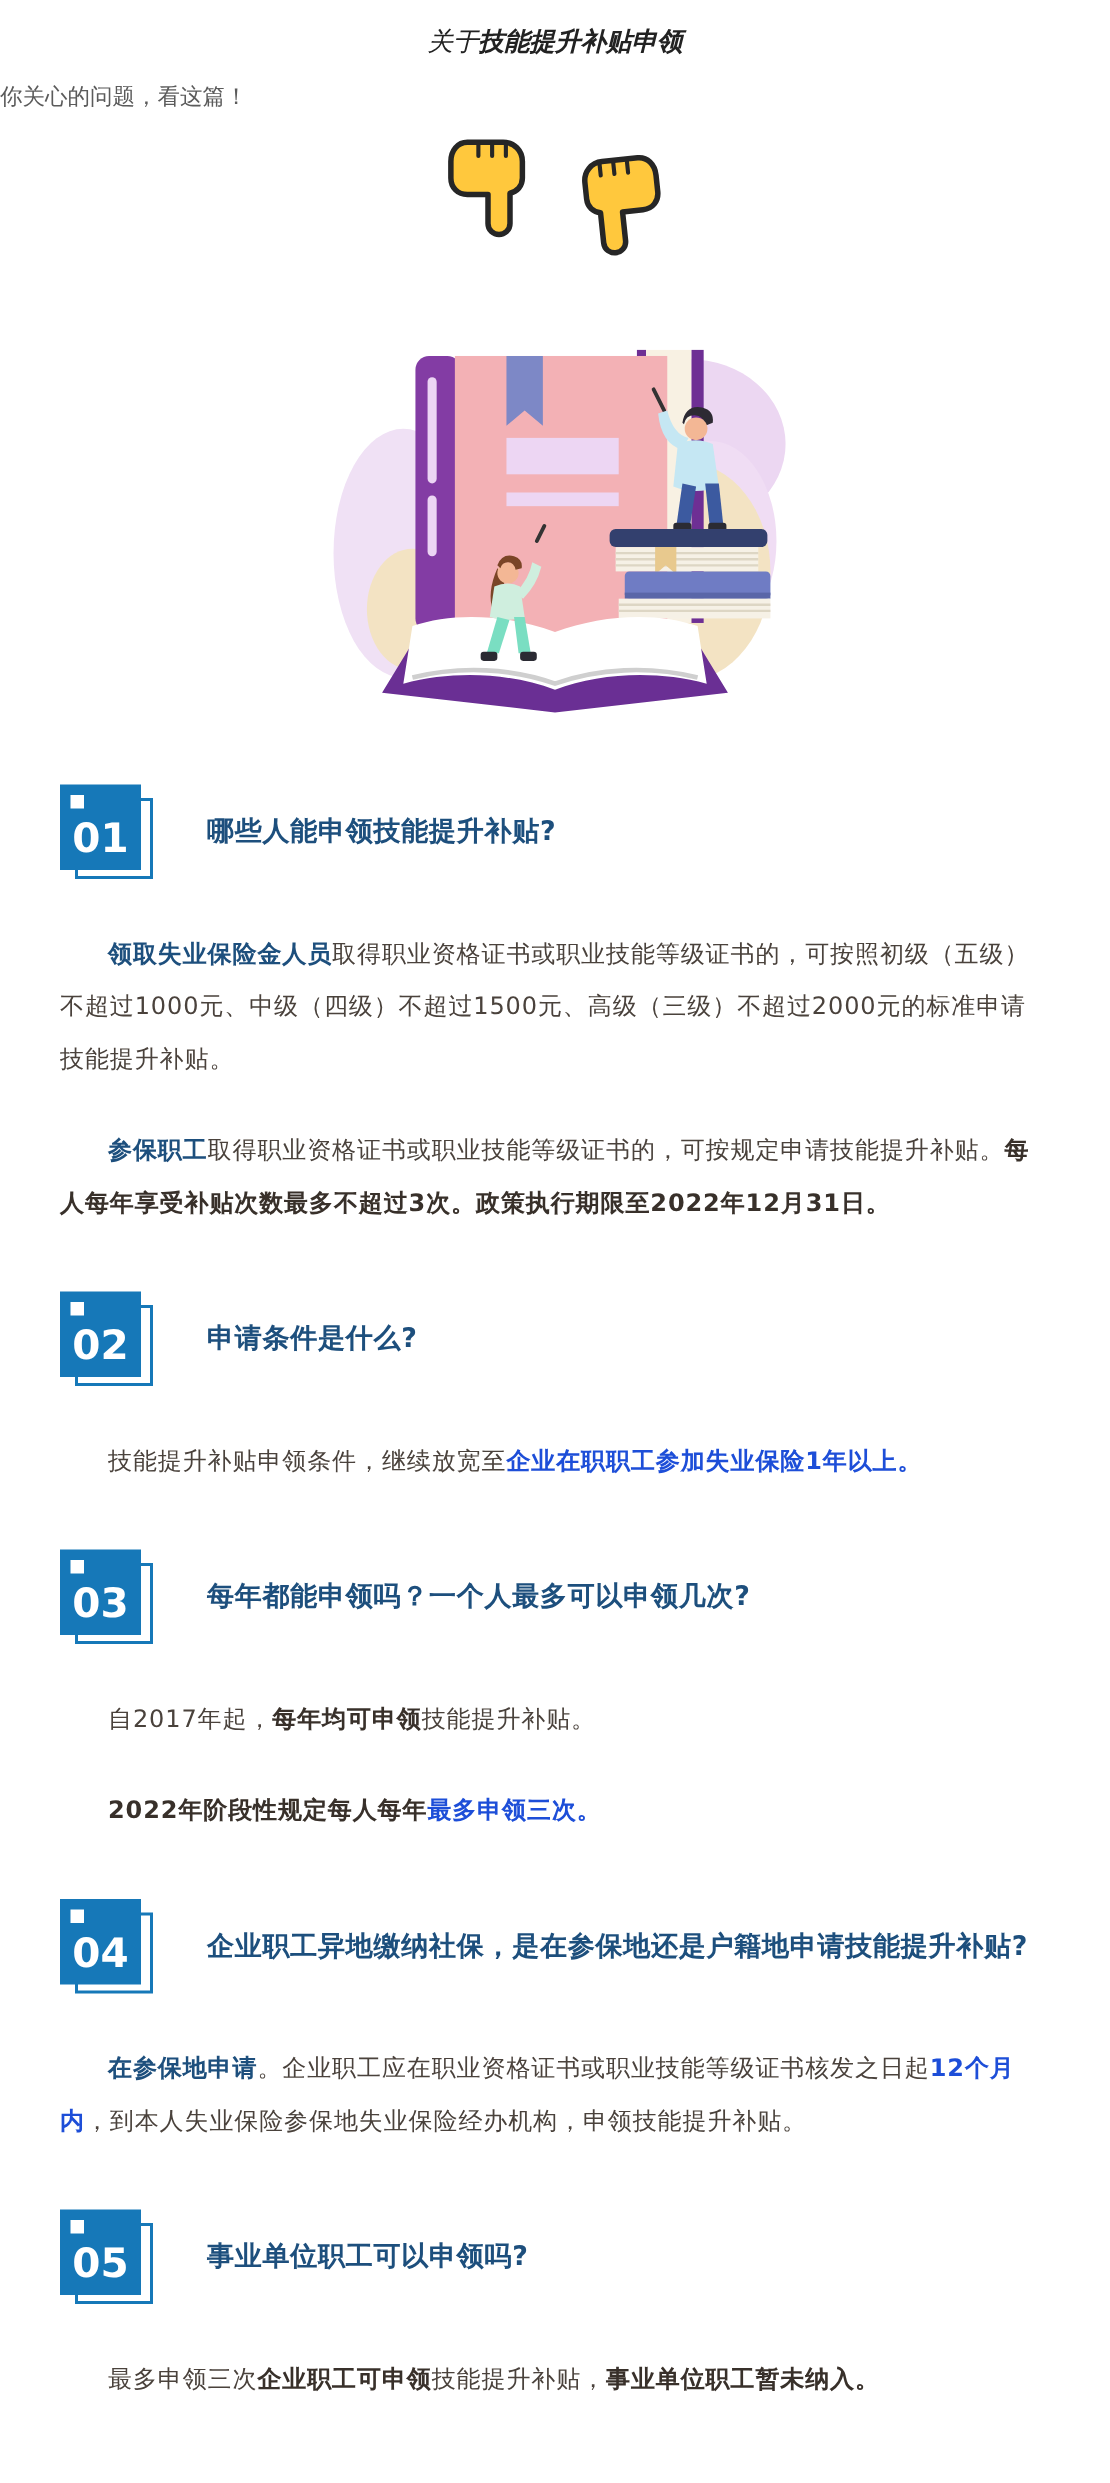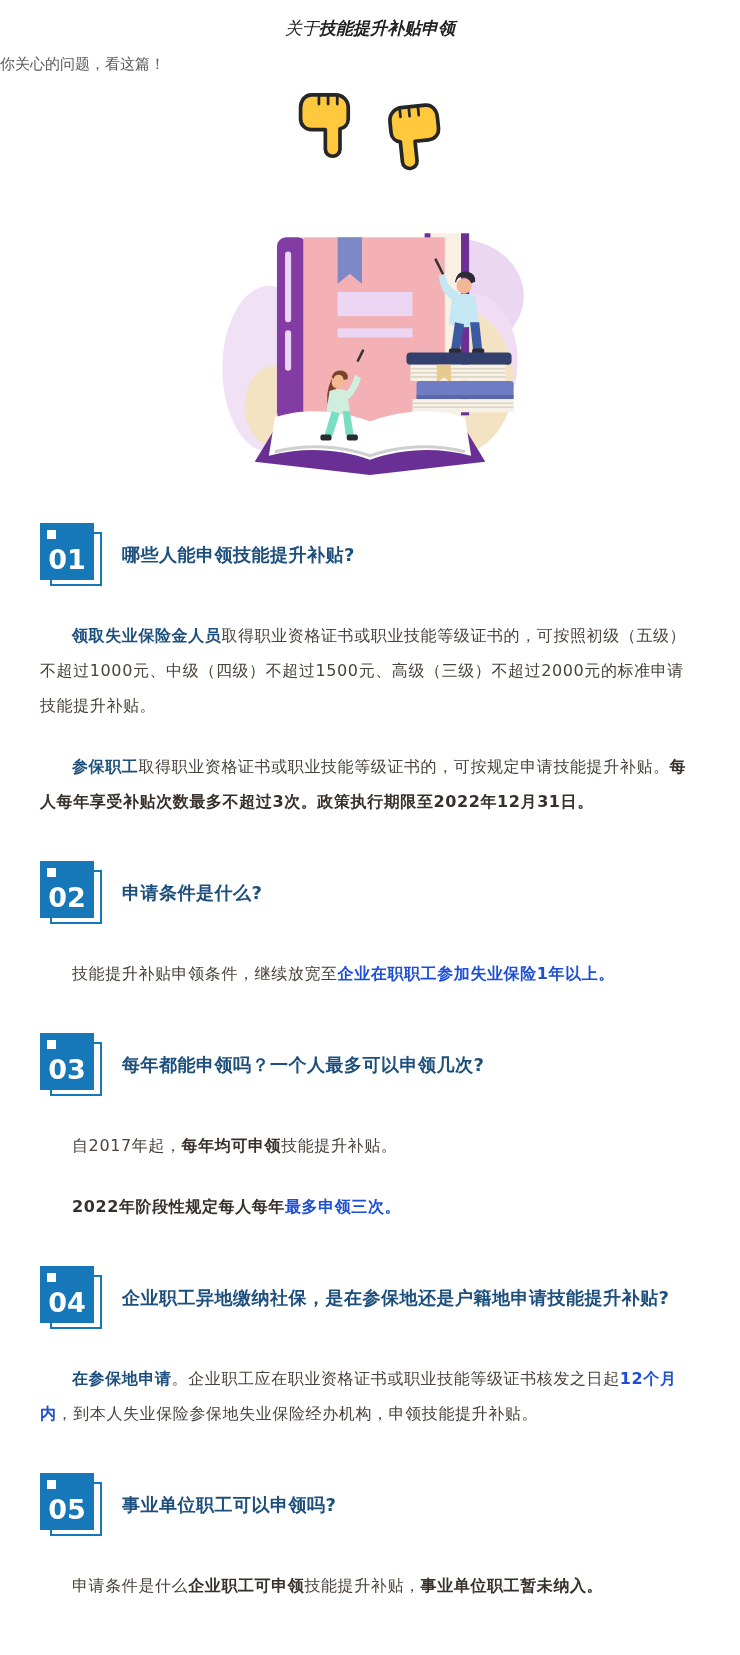--- a/index.html
+++ b/index.html
@@ -18,21 +18,21 @@
   .illustration{display:flex;justify-content:center;margin-top:28px;height:268px;}
 
   .sections{padding:0 40px;margin-top:46px;}
   .section{margin-bottom:42px;}
   .section:last-child{margin-bottom:0;}
   .sec-head{display:flex;align-items:center;margin-bottom:31px;}
   .badge-wrap{position:relative;width:66px;height:64px;flex:0 0 auto;}
   .badge-outline{position:absolute;left:10px;top:9px;width:52px;height:54px;border:2px solid #1678b8;box-sizing:border-box;background:transparent;}
   .badge{position:absolute;left:0;top:0;width:54px;height:57px;background:#1678b8;color:#ffffff;display:flex;align-items:flex-end;justify-content:center;font-size:27px;font-weight:700;line-height:1;padding-bottom:7px;box-sizing:border-box;}
   .badge::before{content:"";position:absolute;left:7px;top:7px;width:9px;height:9px;background:#ffffff;}
-  .sec-title{margin-left:16px;font-size:18px;font-weight:700;color:#1d4f7d;letter-spacing:0.5px;line-height:26px;}
+  .sec-title{margin-left:32px;font-size:18px;font-weight:700;color:#1d4f7d;letter-spacing:0.5px;line-height:26px;}
 
   .para{font-size:16px;line-height:35px;text-indent:2em;margin:0 0 26px 0;letter-spacing:0.6px;color:#4a423c;}
   .para:last-child{margin-bottom:0;}
   .r-n{font-weight:400;color:#4a423c;}
   .r-b{font-weight:700;color:#38302a;}
   .r-bb{font-weight:700;color:#1d4f7d;}
   .r-br{font-weight:700;color:#1d4ed8;}
 </style>
 </head>
 <body>
@@ -166,17 +166,17 @@
     </div>
 
     <div class="section">
       <div class="sec-head">
         <div class="badge-wrap">
           <div class="badge-outline"></div>
           <div class="badge">05</div>
         </div>
         <div class="sec-title">事业单位职工可以申领吗?</div>
       </div>
-      <p class="para"><span class="r-n">申请条件是什么</span><span class="r-b">企业职工可申领</span><span class="r-n">技能提升补贴，</span><span class="r-b">事业单位职工暂未纳入。</span></p>
+      <p class="para"><span class="r-n">最多申领三次</span><span class="r-b">企业职工可申领</span><span class="r-n">技能提升补贴，</span><span class="r-b">事业单位职工暂未纳入。</span></p>
     </div>
 
   </div>
 </div>
 
 </body></html>

